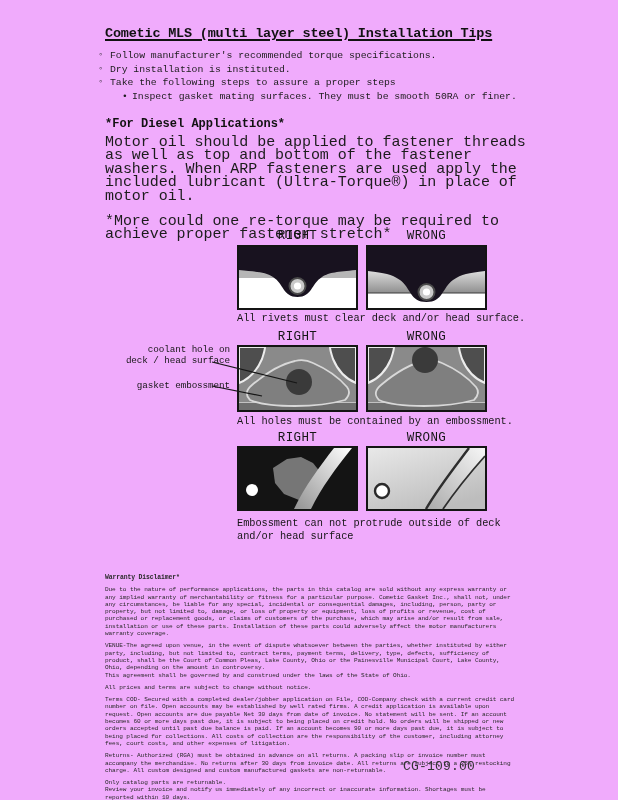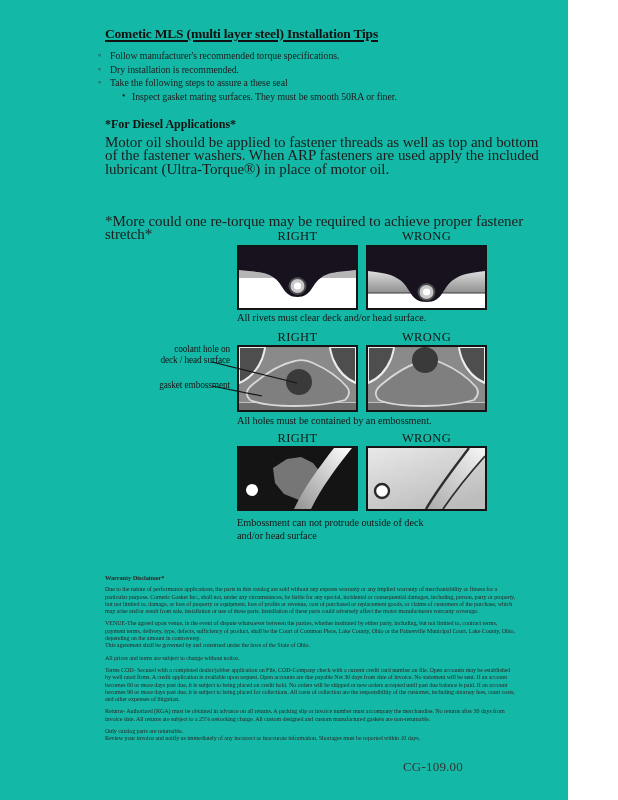--- a/index.html
+++ b/index.html
@@ -1,20 +1,20 @@
 <!DOCTYPE html>
 <html><head>
 <meta charset="utf-8">
 <style>
   html,body{margin:0;padding:0;}
   .page{
     position:relative;
-    width:568px;height:800px;
-    background:#14b8a6;
-    font-family:Liberation Serif, serif;
+    width:618px;height:800px;
+    background:#f0abfc;
+    font-family:Liberation Mono, monospace;
     color:#1c1c1c;
     overflow:hidden;
   }
   .abs{position:absolute;}
   .doc-title{
     left:105px;top:26px;
     font-size:13.5px;font-weight:bold;letter-spacing:-0.2px;
     text-decoration:underline;text-decoration-thickness:1.5px;text-underline-offset:2px;
     color:#111;
   }
@@ -43,22 +43,22 @@
 </style>
 </head>
 <body>
 
 <div class="page">
 
   <div class="abs doc-title">Cometic MLS (multi layer steel) Installation Tips</div>
 
   <div class="abs tips">
     <div class="tip l1">Follow manufacturer's recommended torque specifications.</div>
-    <div class="tip l1">Dry installation is recommended.</div>
-    <div class="tip l1">Take the following steps to assure a these seal</div>
+    <div class="tip l1">Dry installation is instituted.</div>
+    <div class="tip l1">Take the following steps to assure a proper steps</div>
     <div class="tip l2">Inspect gasket mating surfaces.  They must be smooth 50RA or finer.</div>
   </div>
 
   <div class="abs diesel-heading">*For Diesel Applications*</div>
   <div class="abs body-para p1">Motor oil should be applied to fastener threads as well as top and bottom of the fastener washers. When ARP fasteners are used apply the included lubricant (Ultra-Torque®) in place of motor oil.</div>
   <div class="abs body-para p3">*More could one re-torque may be required to achieve proper fastener stretch*</div>
 
   <div class="abs dg-label" style="left:237px;top:229px;">RIGHT</div>
   <div class="abs dg-label" style="left:366px;top:229px;">WRONG</div>
 

